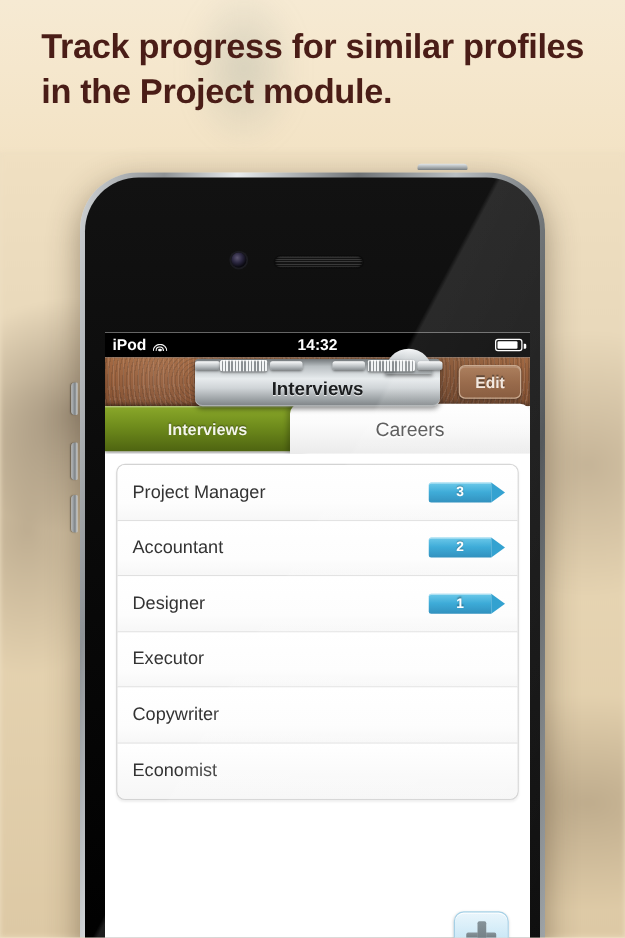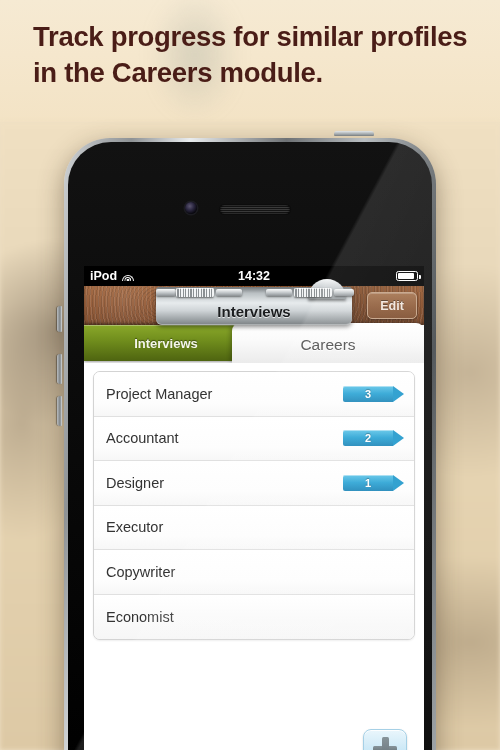--- a/index.html
+++ b/index.html
@@ -251,21 +251,21 @@
     border-radius:1.5px; box-shadow:0 1px 0 rgba(255,255,255,.6);
   }
   #addbtn .plus i:nth-child(1){ left:0; top:8.5px; width:24px; height:7px; }
   #addbtn .plus i:nth-child(2){ left:8.5px; top:0; width:7px; height:24px; }
 </style>
 </head>
 <body>
 
 <div id="banner">
   <div class="blotch"></div>
-  <div class="headline">Track progress for similar profiles in the Careers module.</div>
+  <div class="headline">Track progress for similar profiles in the Project module.</div>
 </div>
 
 <div id="backdrop"></div>
 
 <div id="device">
   <div class="sidebtn" id="btnSilent"></div>
   <div class="sidebtn" id="btnVolUp"></div>
   <div class="sidebtn" id="btnVolDn"></div>
   <div id="btnPower"></div>
 

